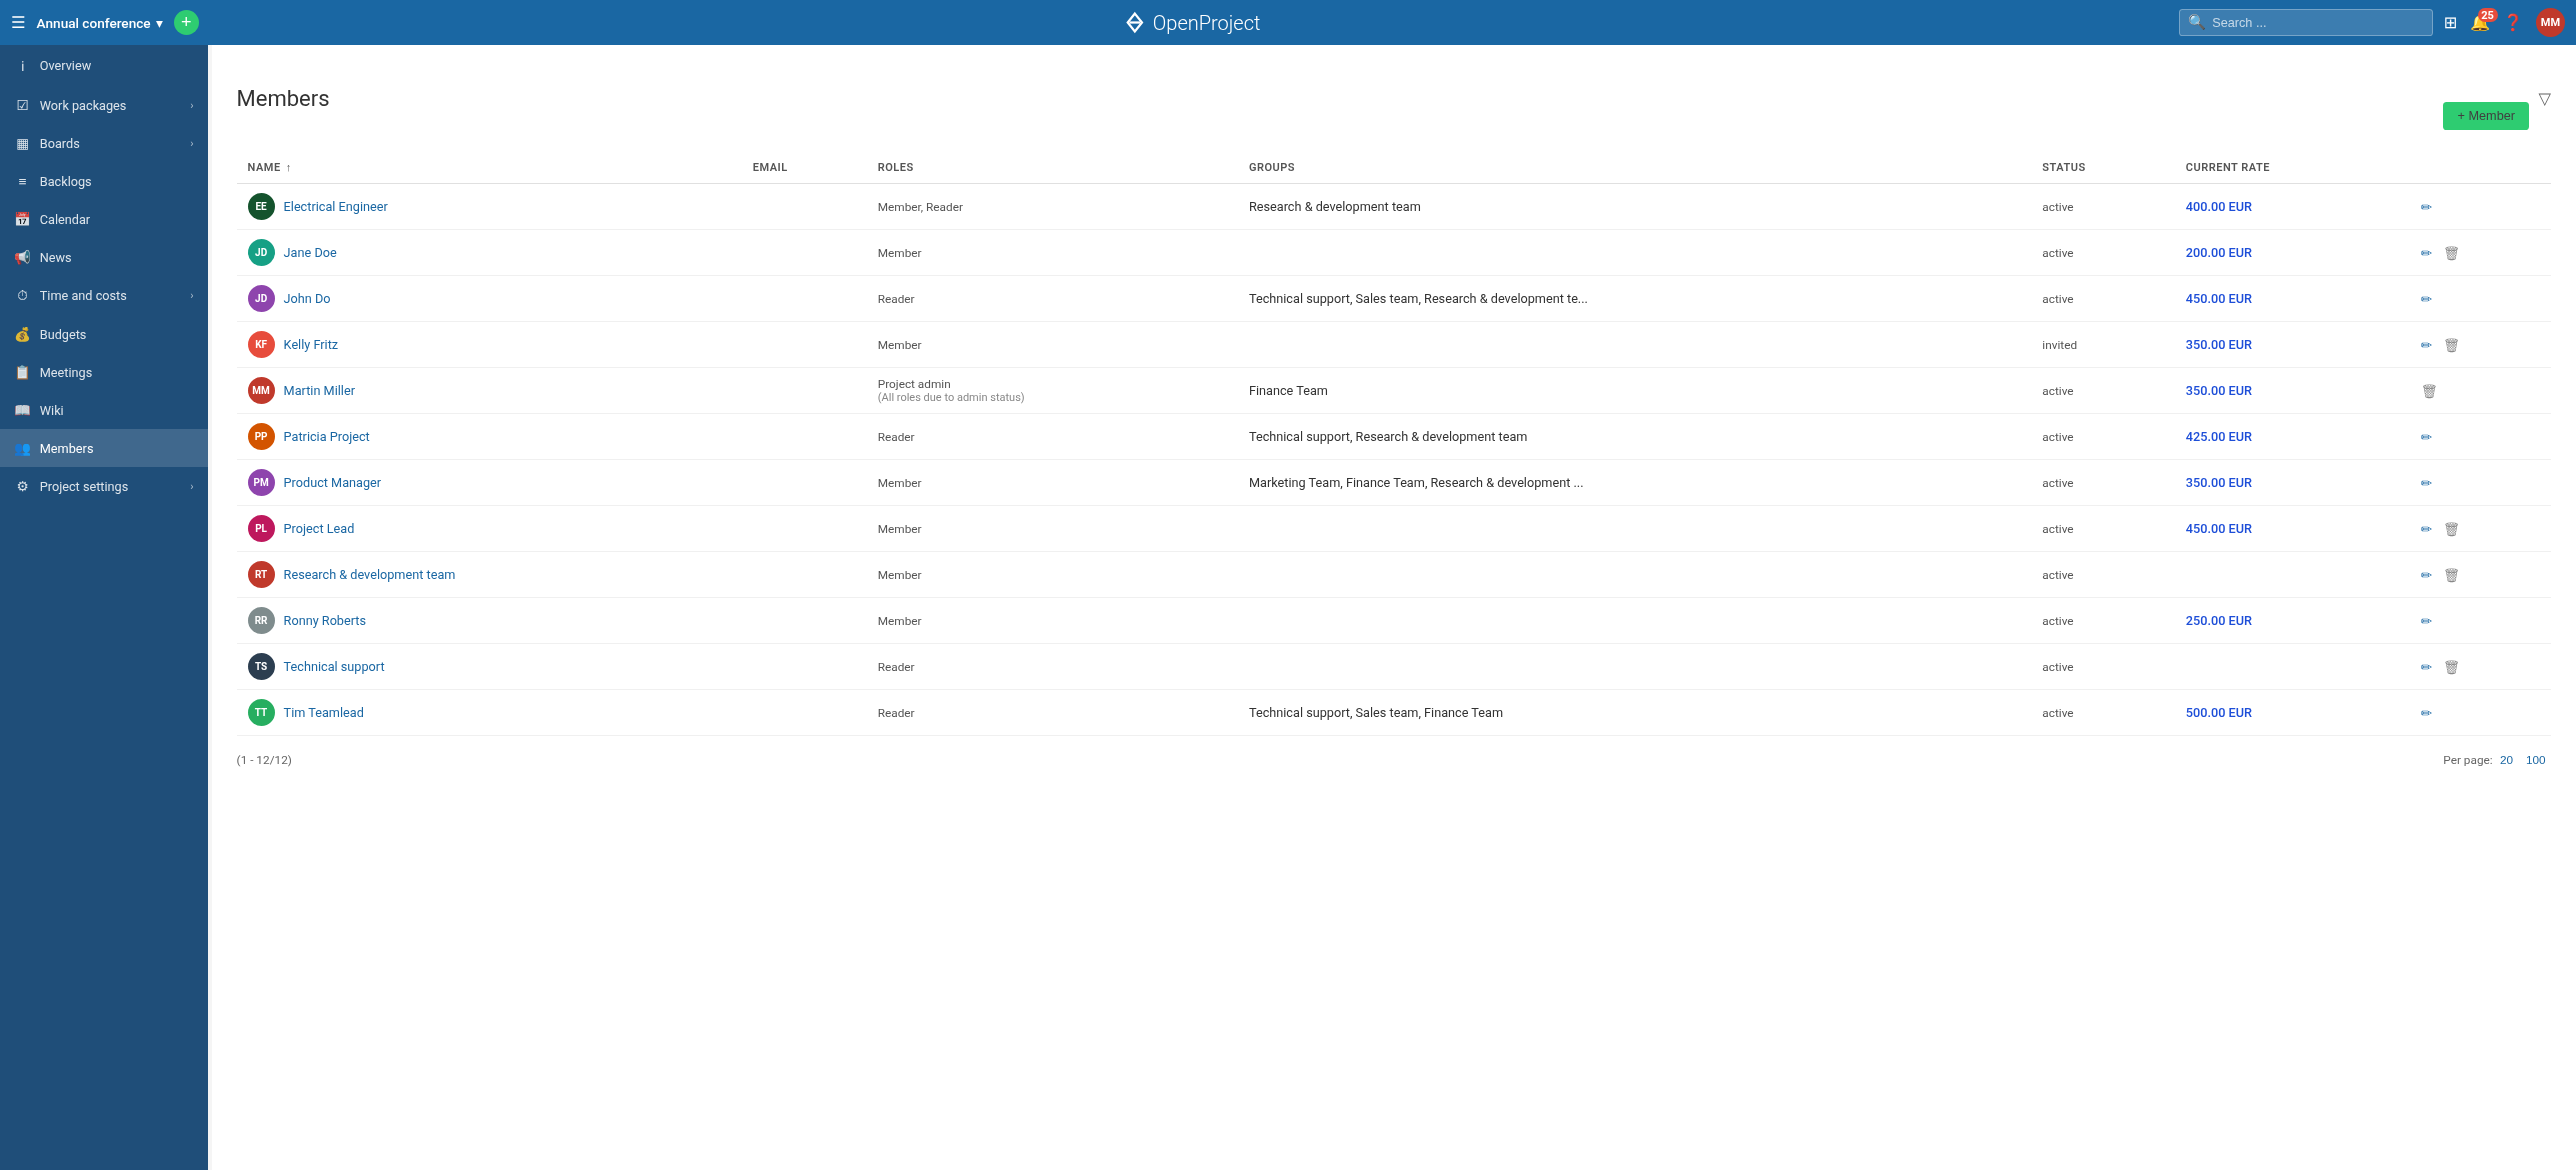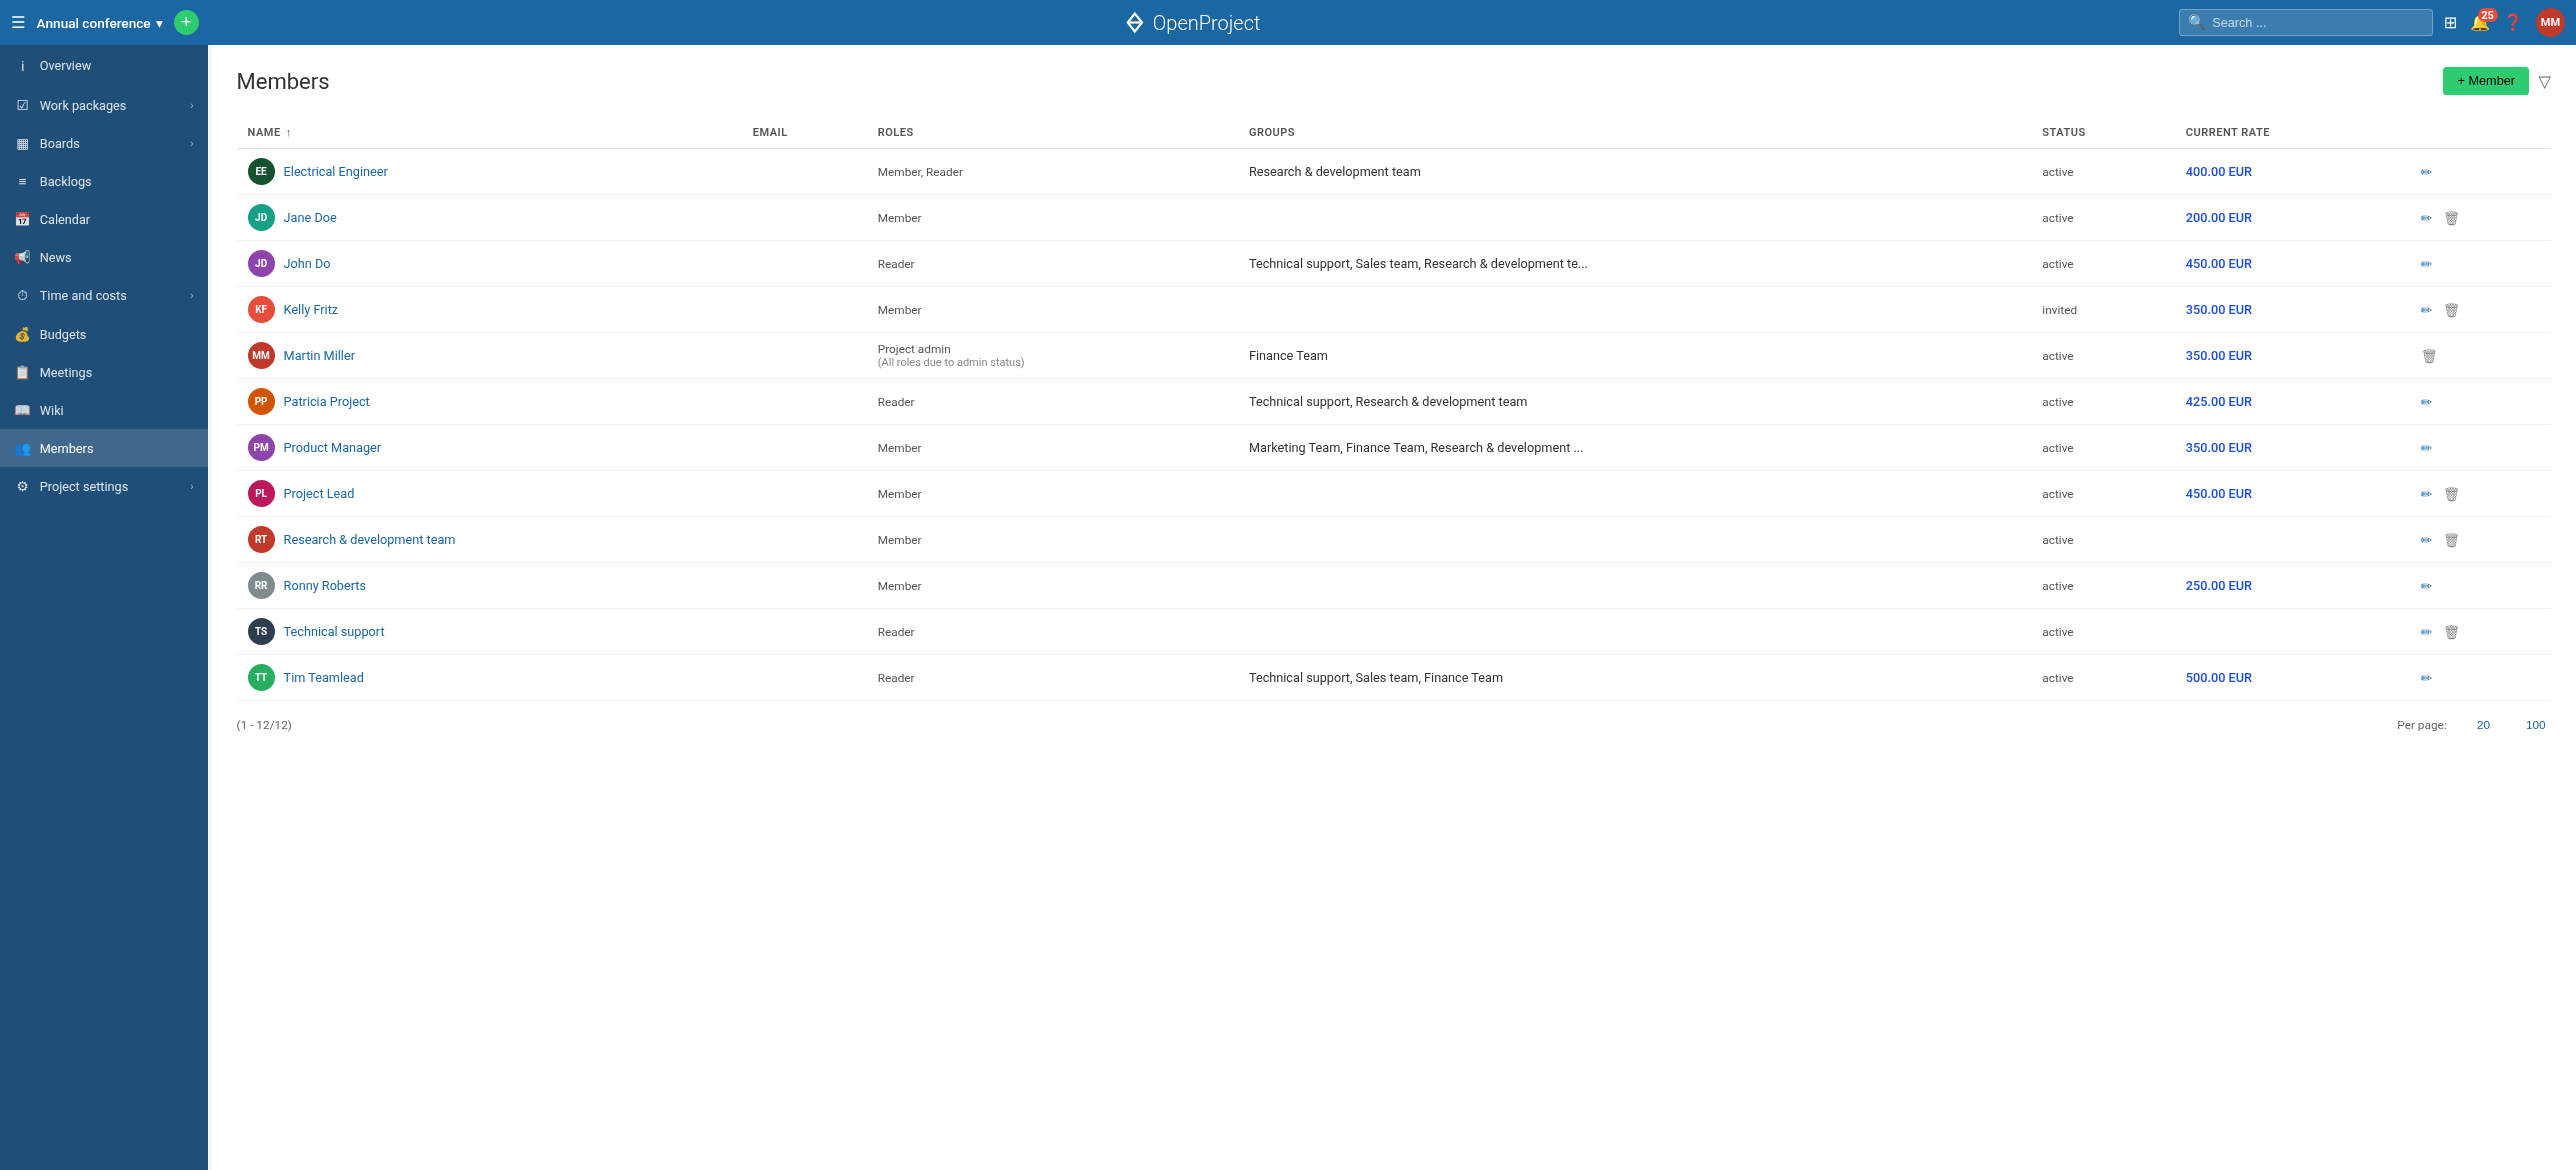--- a/index.html
+++ b/index.html
@@ -77,23 +77,23 @@
     .sidebar-resize { width: 3.6px; background: transparent; cursor: col-resize; }
 
     
     .main { flex: 1; overflow-y: auto; background: white; padding: 22px 25px; }
 
     
     .page-header { display: flex; align-items: center; justify-content: space-between; margin-bottom: 22px; }
     .page-title { font-size: 22px; font-weight: 400; color: #333; }
     .header-actions { display: flex; align-items: center; gap: 9px; }
     .add-member-btn {
-      background: #2ecc71; color: #000000; border: none;
+      background: #2ecc71; color: #404040; border: none;
       padding: 7.2px 14.5px; border-radius: 3.6px; font-size: 12.7px;
-      cursor: pointer; display: flex; align-items: center; gap: 5.4px;
+      cursor: pointer; display: flex; align-items: center; gap: 5.4px; margin-top: 35px;
     }
     .filter-btn {
       background: transparent; border: none; cursor: pointer; font-size: 16.3px; color: #666;
     }
 
     
     .members-table { width: 100%; border-collapse: collapse; }
     .members-table th {
       text-align: left; padding: 9px 11px;
       font-size: 11px; font-weight: 600; color: #555;
@@ -117,21 +117,21 @@
     .role-subtext { font-size: 11px; color: #888; }
     .action-btns { display: flex; align-items: center; gap: 7.2px; }
     .action-btn { background: none; border: none; cursor: pointer; color: #1a67a3; font-size: 13.6px; padding: 1.8px; }
     .action-btn.delete { color: #888; }
 
     
     .pagination-row {
       display: flex; align-items: center; justify-content: space-between;
       margin-top: 14.5px; font-size: 11.8px; color: #666;
     }
-    .per-page { display: flex; align-items: center; gap: 25px; }
+    .per-page { display: flex; align-items: center; gap: 2px; }
     .per-page-btn {
       background: none; border: none; cursor: pointer;
       font-size: 11.8px; color: #1a67a3; padding: 1.8px 5.4px;
     }
 
     .sort-indicator { font-size: 11px; margin-left: 1.8px; }
   </style>
 </head>
 <body>
 

